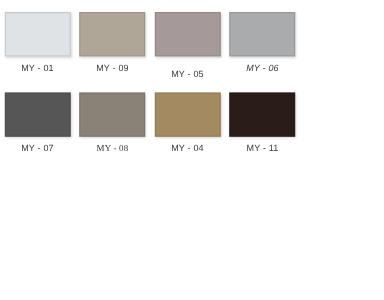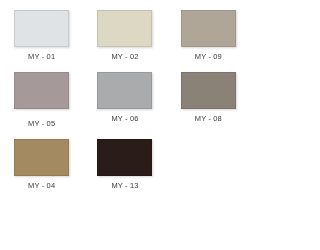--- a/index.html
+++ b/index.html
@@ -12,21 +12,21 @@
     height: 250px;
     background: #ffffff;
     font-family: "Liberation Sans", sans-serif;
     overflow: hidden;
   }
 
   #swatch-grid {
     width: 250px;
     height: 250px;
     display: grid;
-    grid-template-columns: repeat(3, 1fr);
+    grid-template-columns: repeat(4, 1fr);
     grid-template-rows: repeat(4, 1fr);
     box-sizing: border-box;
   }
 
   .swatch-cell {
     display: flex;
     flex-direction: column;
     align-items: center;
     justify-content: flex-start;
     padding-top: 10px;
@@ -55,40 +55,40 @@
 </style>
 </head>
 <body style="background-color: rgb(255, 255, 255);">
 
 <div id="swatch-grid">
     <div class="swatch-cell">
       <div class="swatch-chip" style="background-color: rgb(223, 227, 230);"></div>
       <div class="swatch-label" style="color: rgb(59, 59, 59);">MY - 01</div>
     </div>
     <div class="swatch-cell">
-      <div class="swatch-chip" style="background-color: rgb(220, 216, 196);"></div>
-      <div class="swatch-label" style="color: rgb(59, 59, 59);">MY - 02</div>
-    </div>
-    <div class="swatch-cell">
       <div class="swatch-chip" style="background-color: rgb(176, 166, 151);"></div>
       <div class="swatch-label" style="color: rgb(59, 59, 59);">MY - 09</div>
     </div>
     <div class="swatch-cell">
       <div class="swatch-chip" style="background-color: rgb(166, 153, 154);"></div>
       <div class="swatch-label" style="color: rgb(59, 59, 59); margin-top: 10px;">MY - 05</div>
     </div>
     <div class="swatch-cell">
       <div class="swatch-chip" style="background-color: rgb(169, 171, 173);"></div>
-      <div class="swatch-label" style="color: rgb(59, 59, 59);">MY - 06</div>
+      <div class="swatch-label" style="color: rgb(59, 59, 59); font-style: italic;">MY - 06</div>
+    </div>
+    <div class="swatch-cell">
+      <div class="swatch-chip" style="background-color: rgb(86, 86, 86);"></div>
+      <div class="swatch-label" style="color: rgb(59, 59, 59);">MY - 07</div>
     </div>
     <div class="swatch-cell">
       <div class="swatch-chip" style="background-color: rgb(138, 129, 119);"></div>
-      <div class="swatch-label" style="color: rgb(59, 59, 59);">MY - 08</div>
+      <div class="swatch-label" style="color: rgb(59, 59, 59); font-family: Liberation Serif, serif;">MY - 08</div>
     </div>
     <div class="swatch-cell">
       <div class="swatch-chip" style="background-color: rgb(163, 138, 96);"></div>
       <div class="swatch-label" style="color: rgb(59, 59, 59);">MY - 04</div>
     </div>
     <div class="swatch-cell">
       <div class="swatch-chip" style="background-color: rgb(42, 28, 24);"></div>
-      <div class="swatch-label" style="color: rgb(59, 59, 59);">MY - 13</div>
+      <div class="swatch-label" style="color: rgb(59, 59, 59);">MY - 11</div>
     </div>
   </div>
 
 </body></html>

